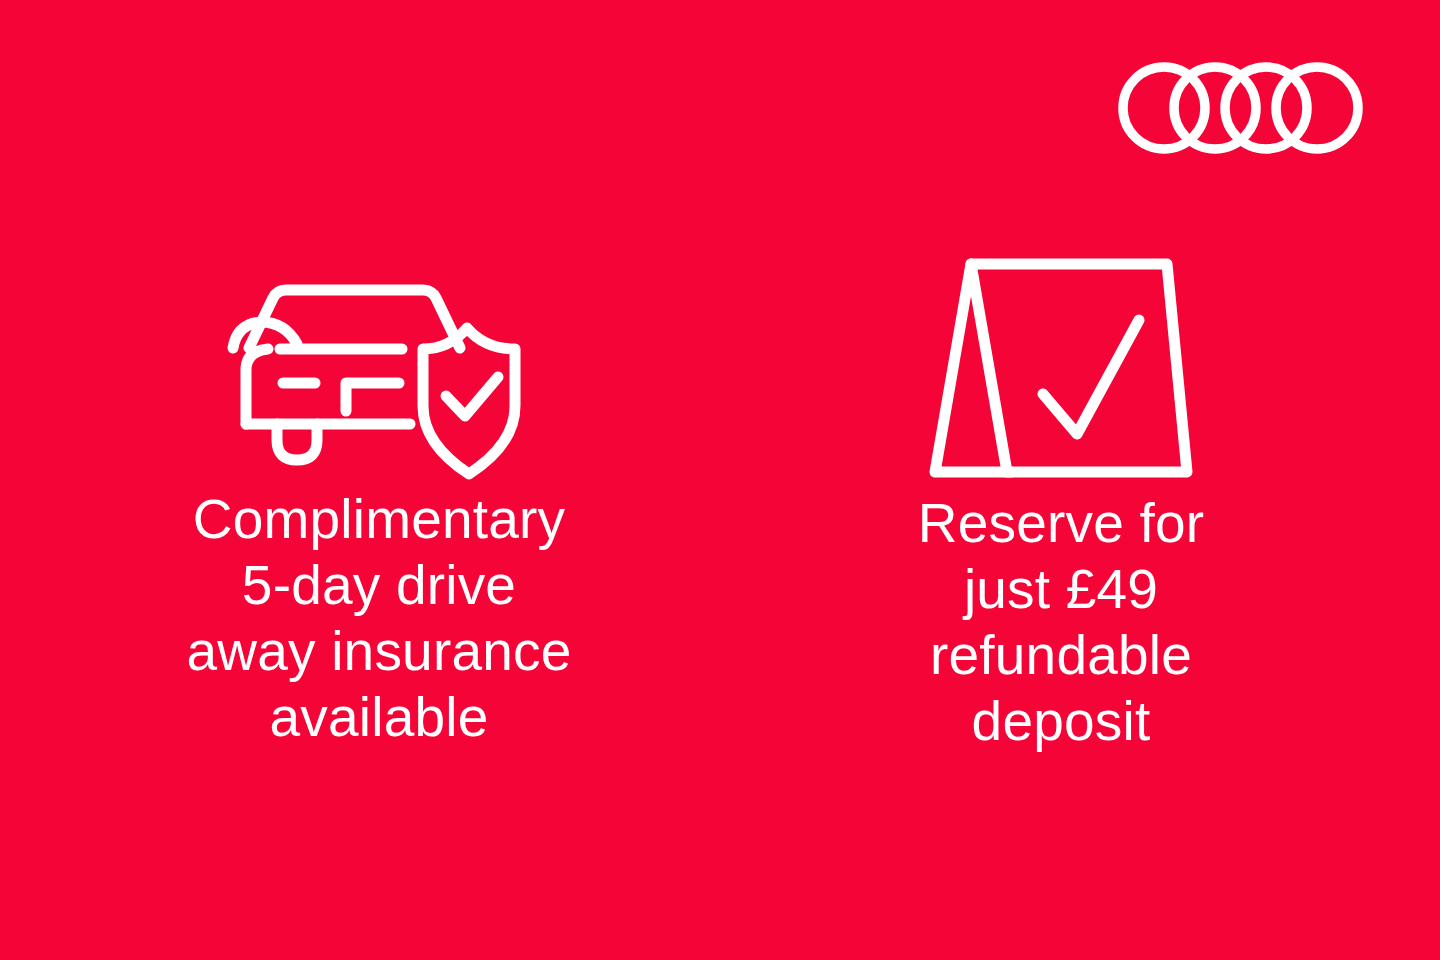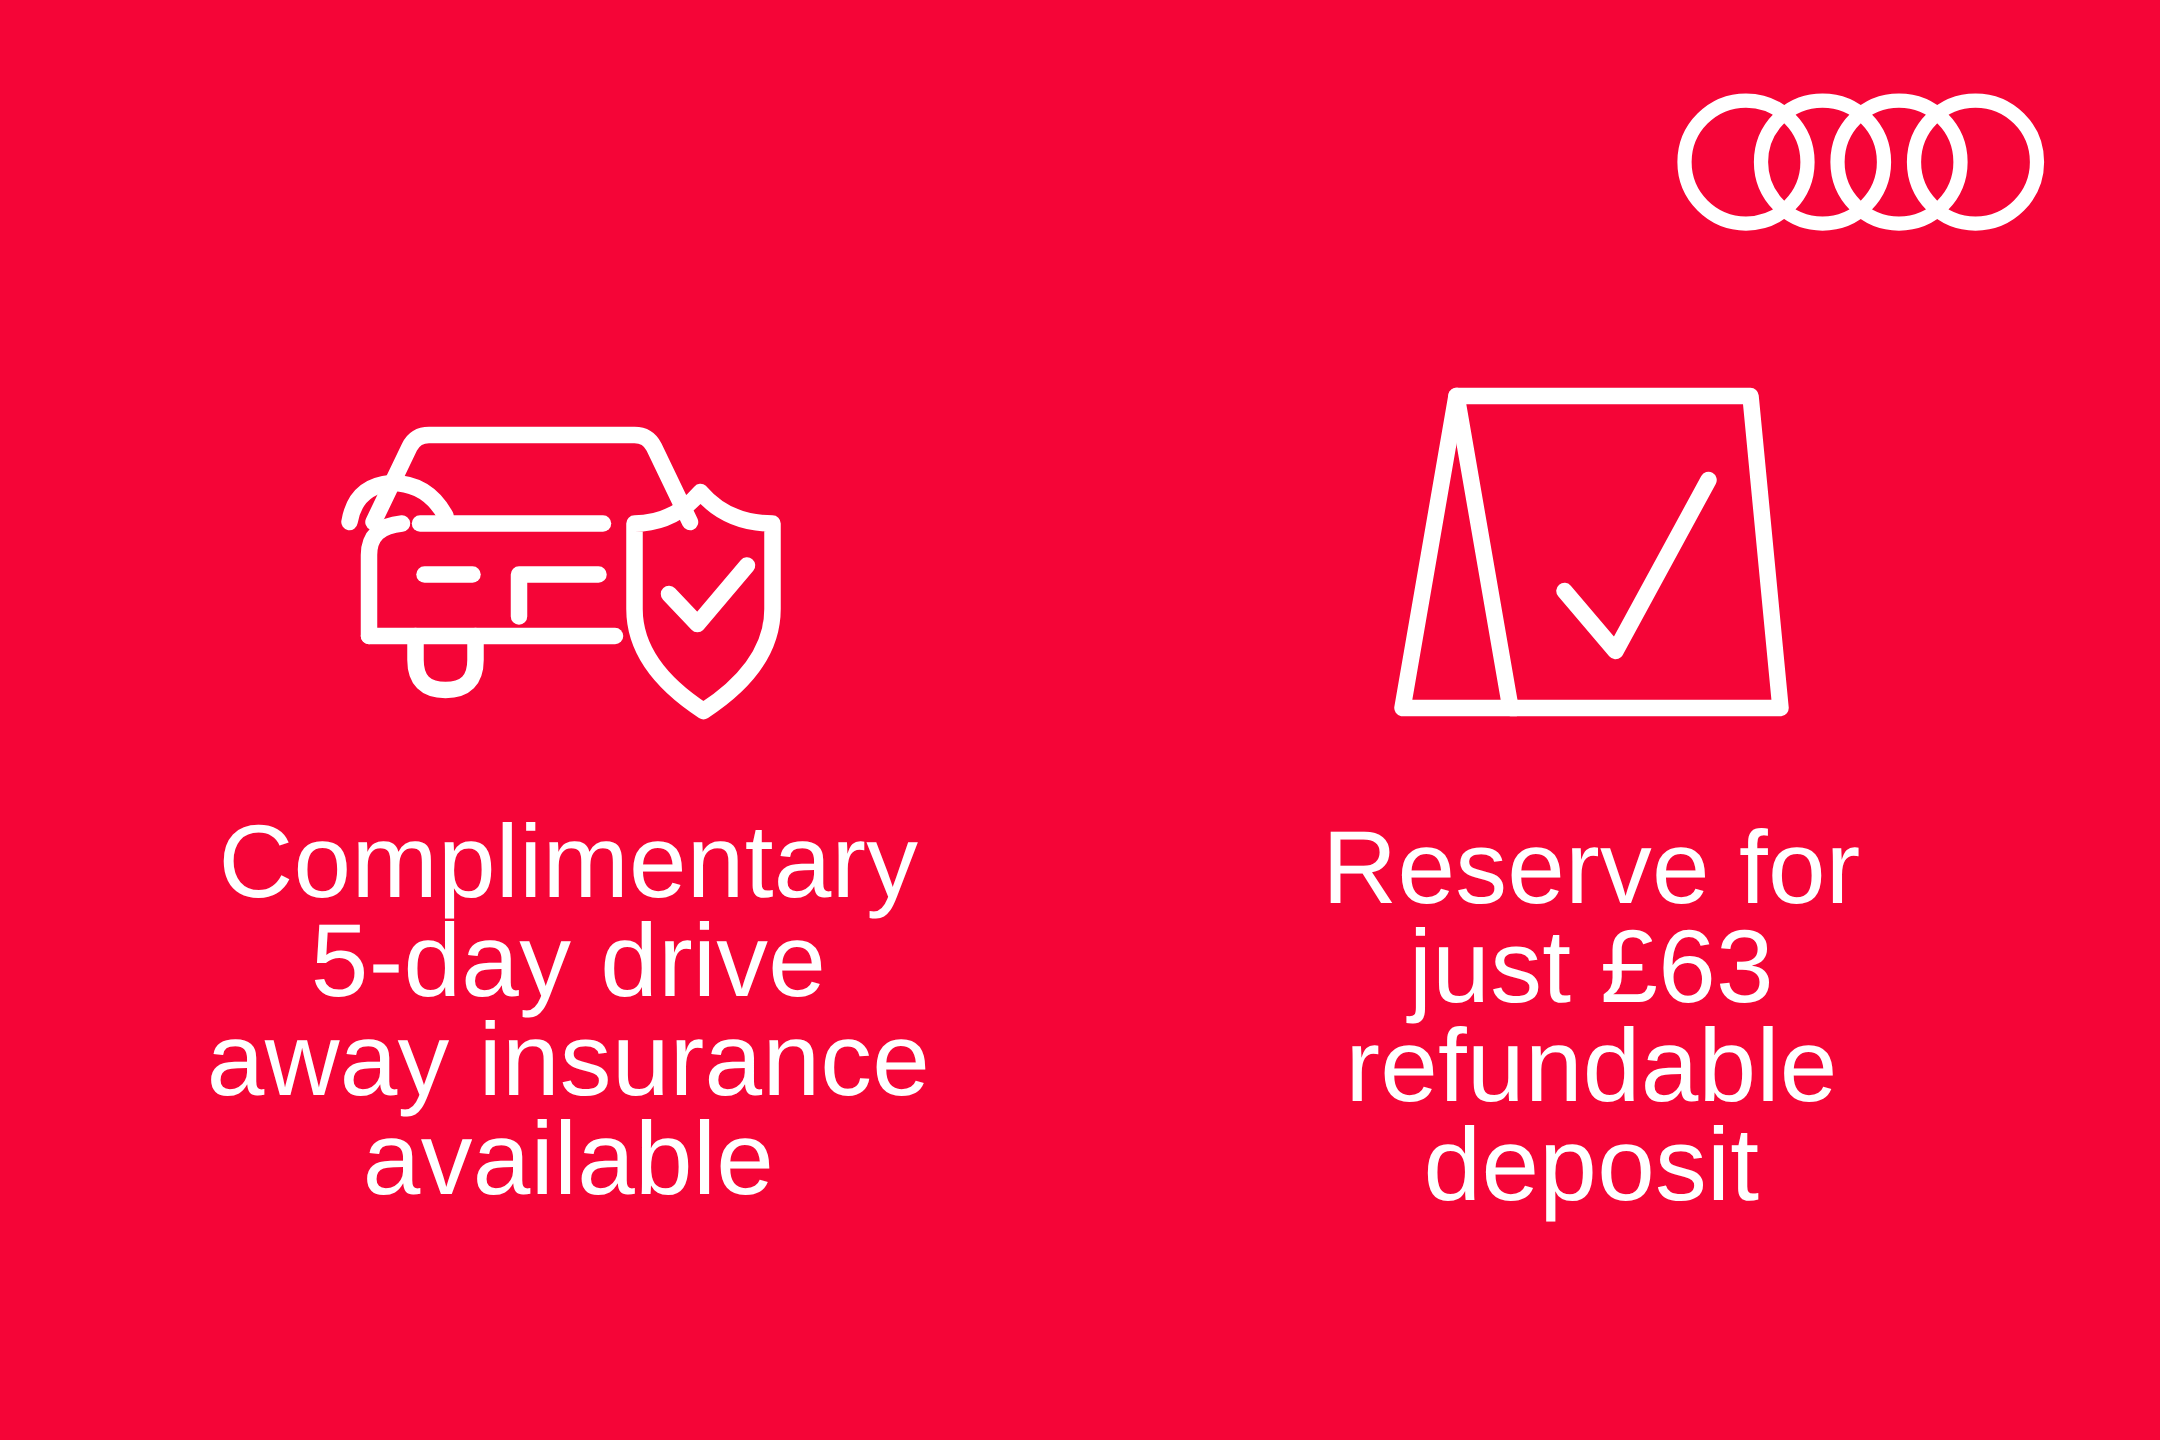--- a/index.html
+++ b/index.html
@@ -52,24 +52,23 @@
     margin-top: 248px;
     height: 238px;
     display: flex;
     align-items: center;
     justify-content: center;
   }
   .feature-icon-wrap.card-wrap {
     margin-top: 252px;
   }
   .feature-caption {
-    margin-top: 56px;
     color: #ffffff;
     font-family: "Liberation Sans", sans-serif;
-    font-size: 69px;
+    font-size: 55px;
     line-height: 66px;
     font-weight: 400;
     text-align: center;
     letter-spacing: 0.2px;
     max-width: 500px;
     white-space: pre-line;
   }
   .feature.right .feature-caption {
     max-width: 420px;
   }
@@ -135,19 +134,19 @@
               <path d="M 46 10 L 10 218 L 86 218"></path>
 
               <path d="M 46 10 L 242 10 L 262 218 L 82 218 Z"></path>
 
               <path d="M 118 140 L 152 180 L 214 66"></path>
             </g>
           </svg>
         </span>
       </div>
       <div class="feature-caption">Reserve for
-just £63
+just £49
 refundable
 deposit</div>
     </div>
 
   </div>
 </div>
 
 </body></html>

